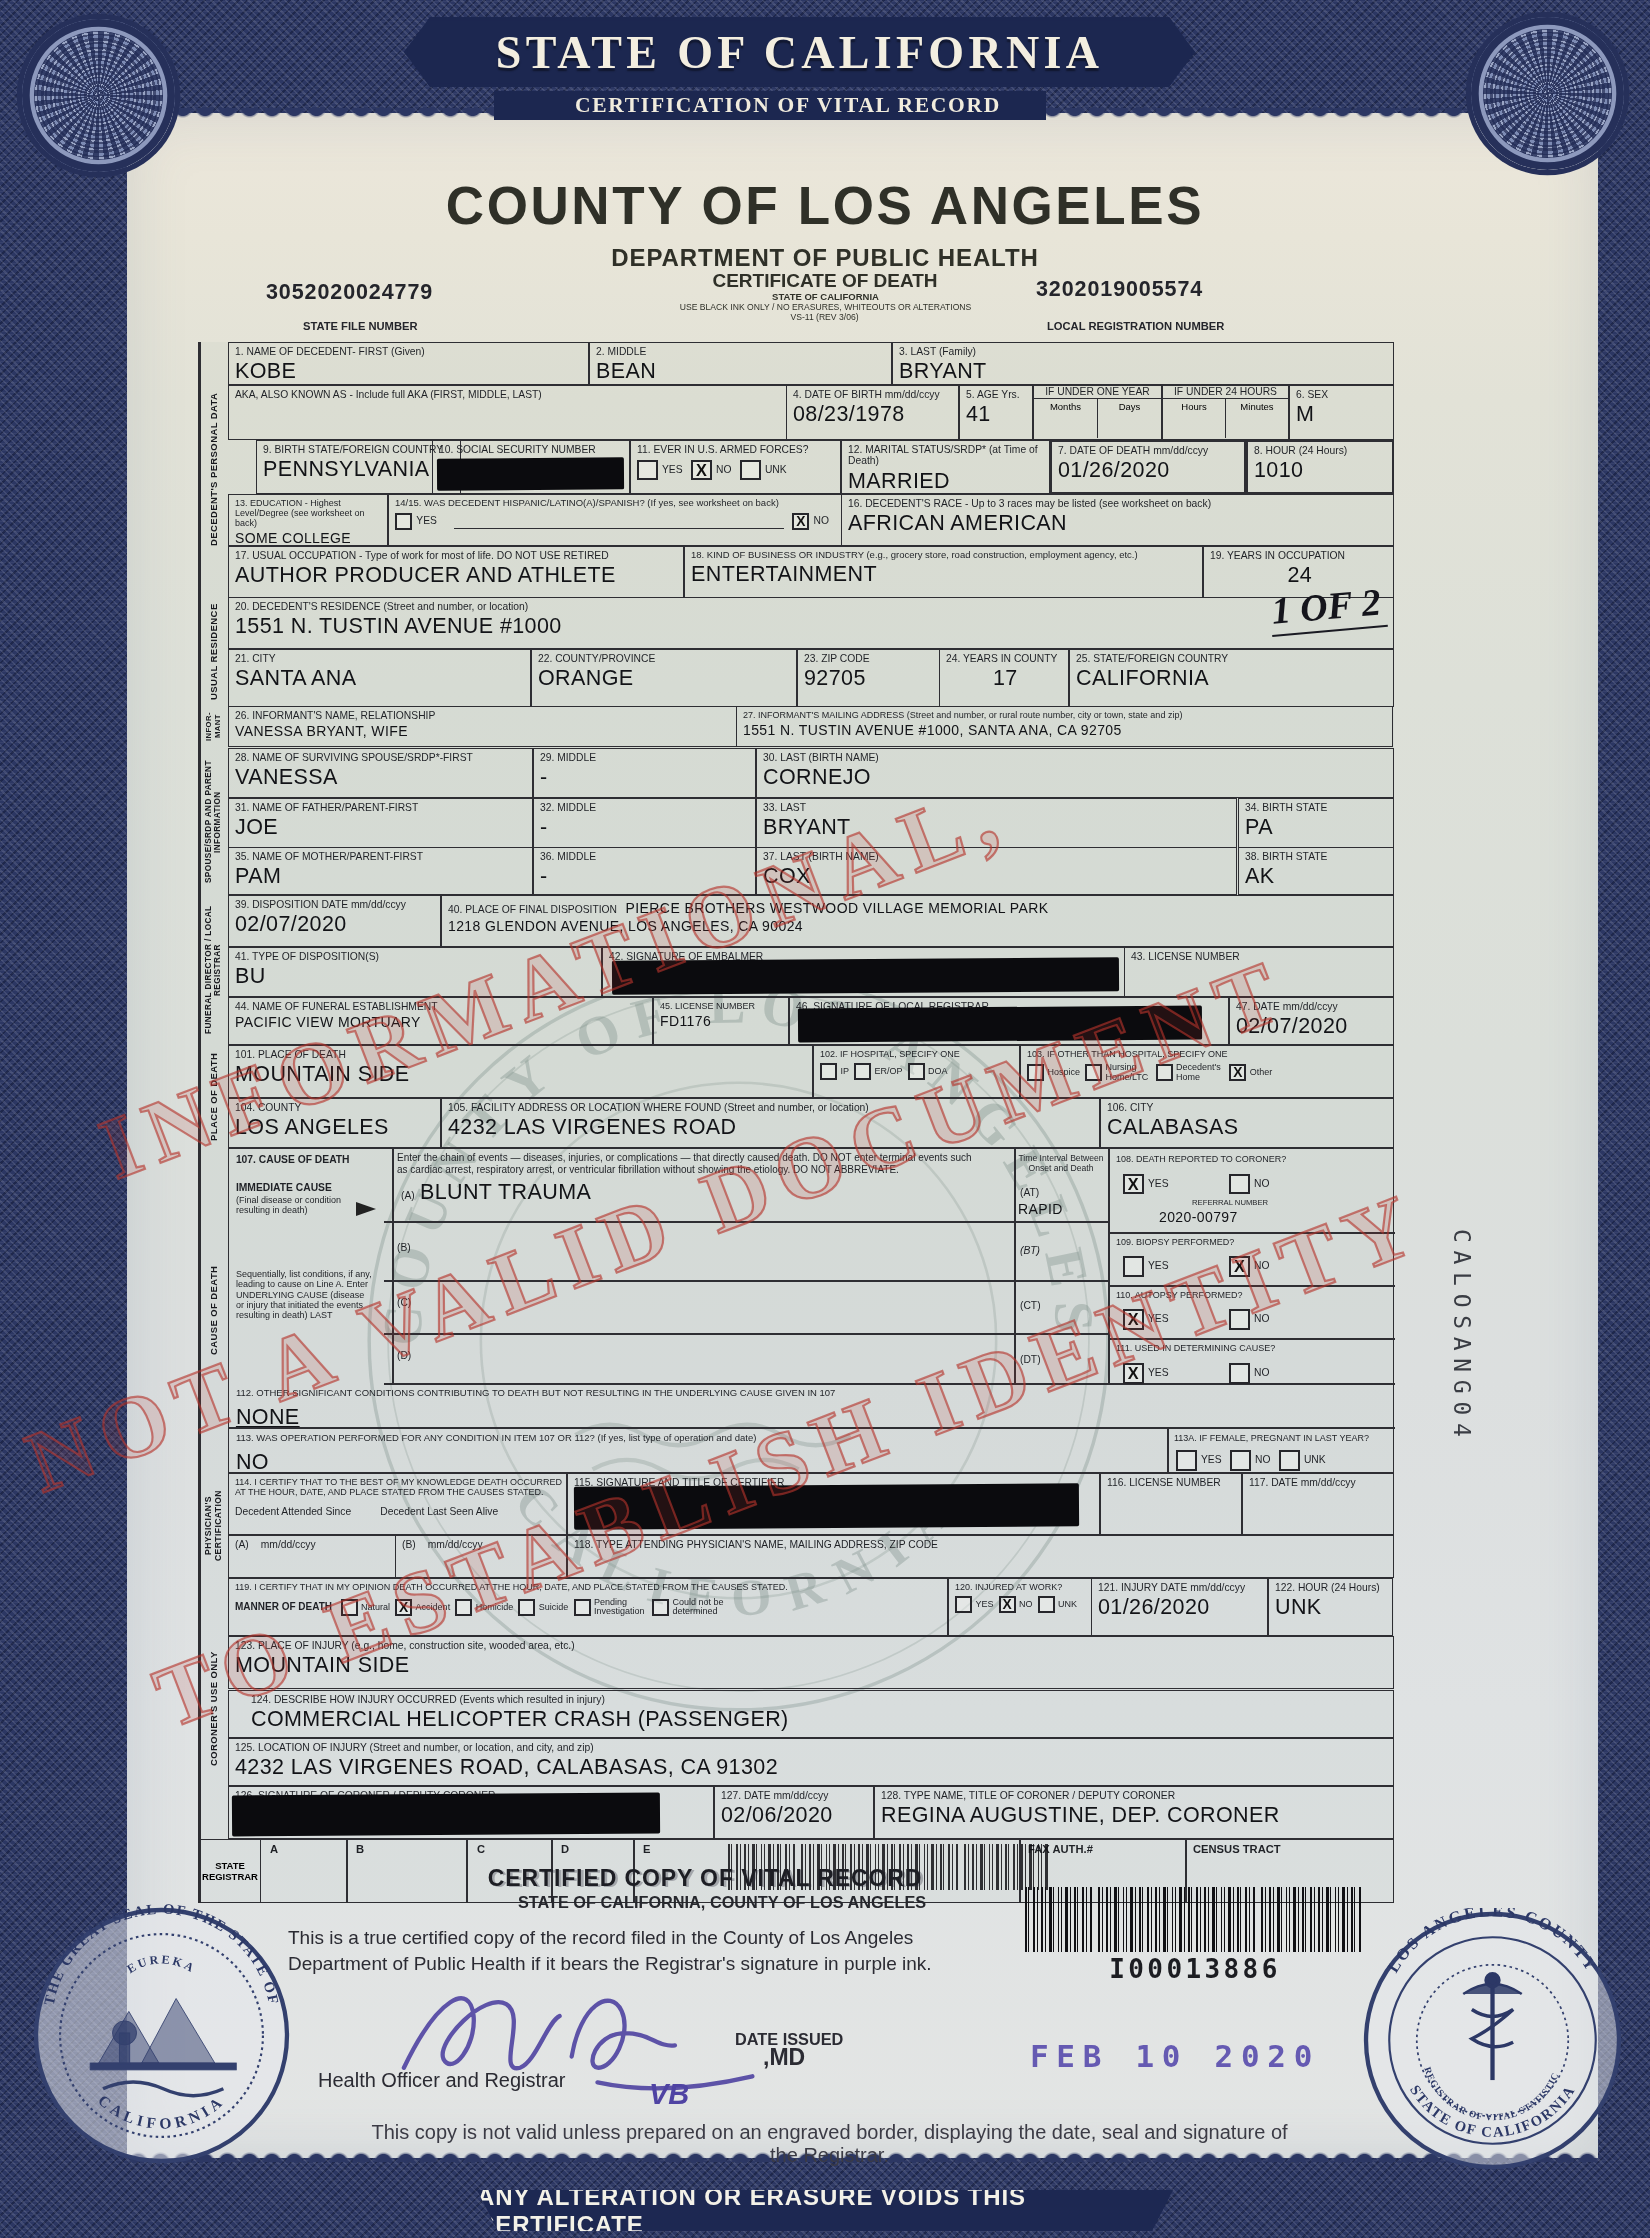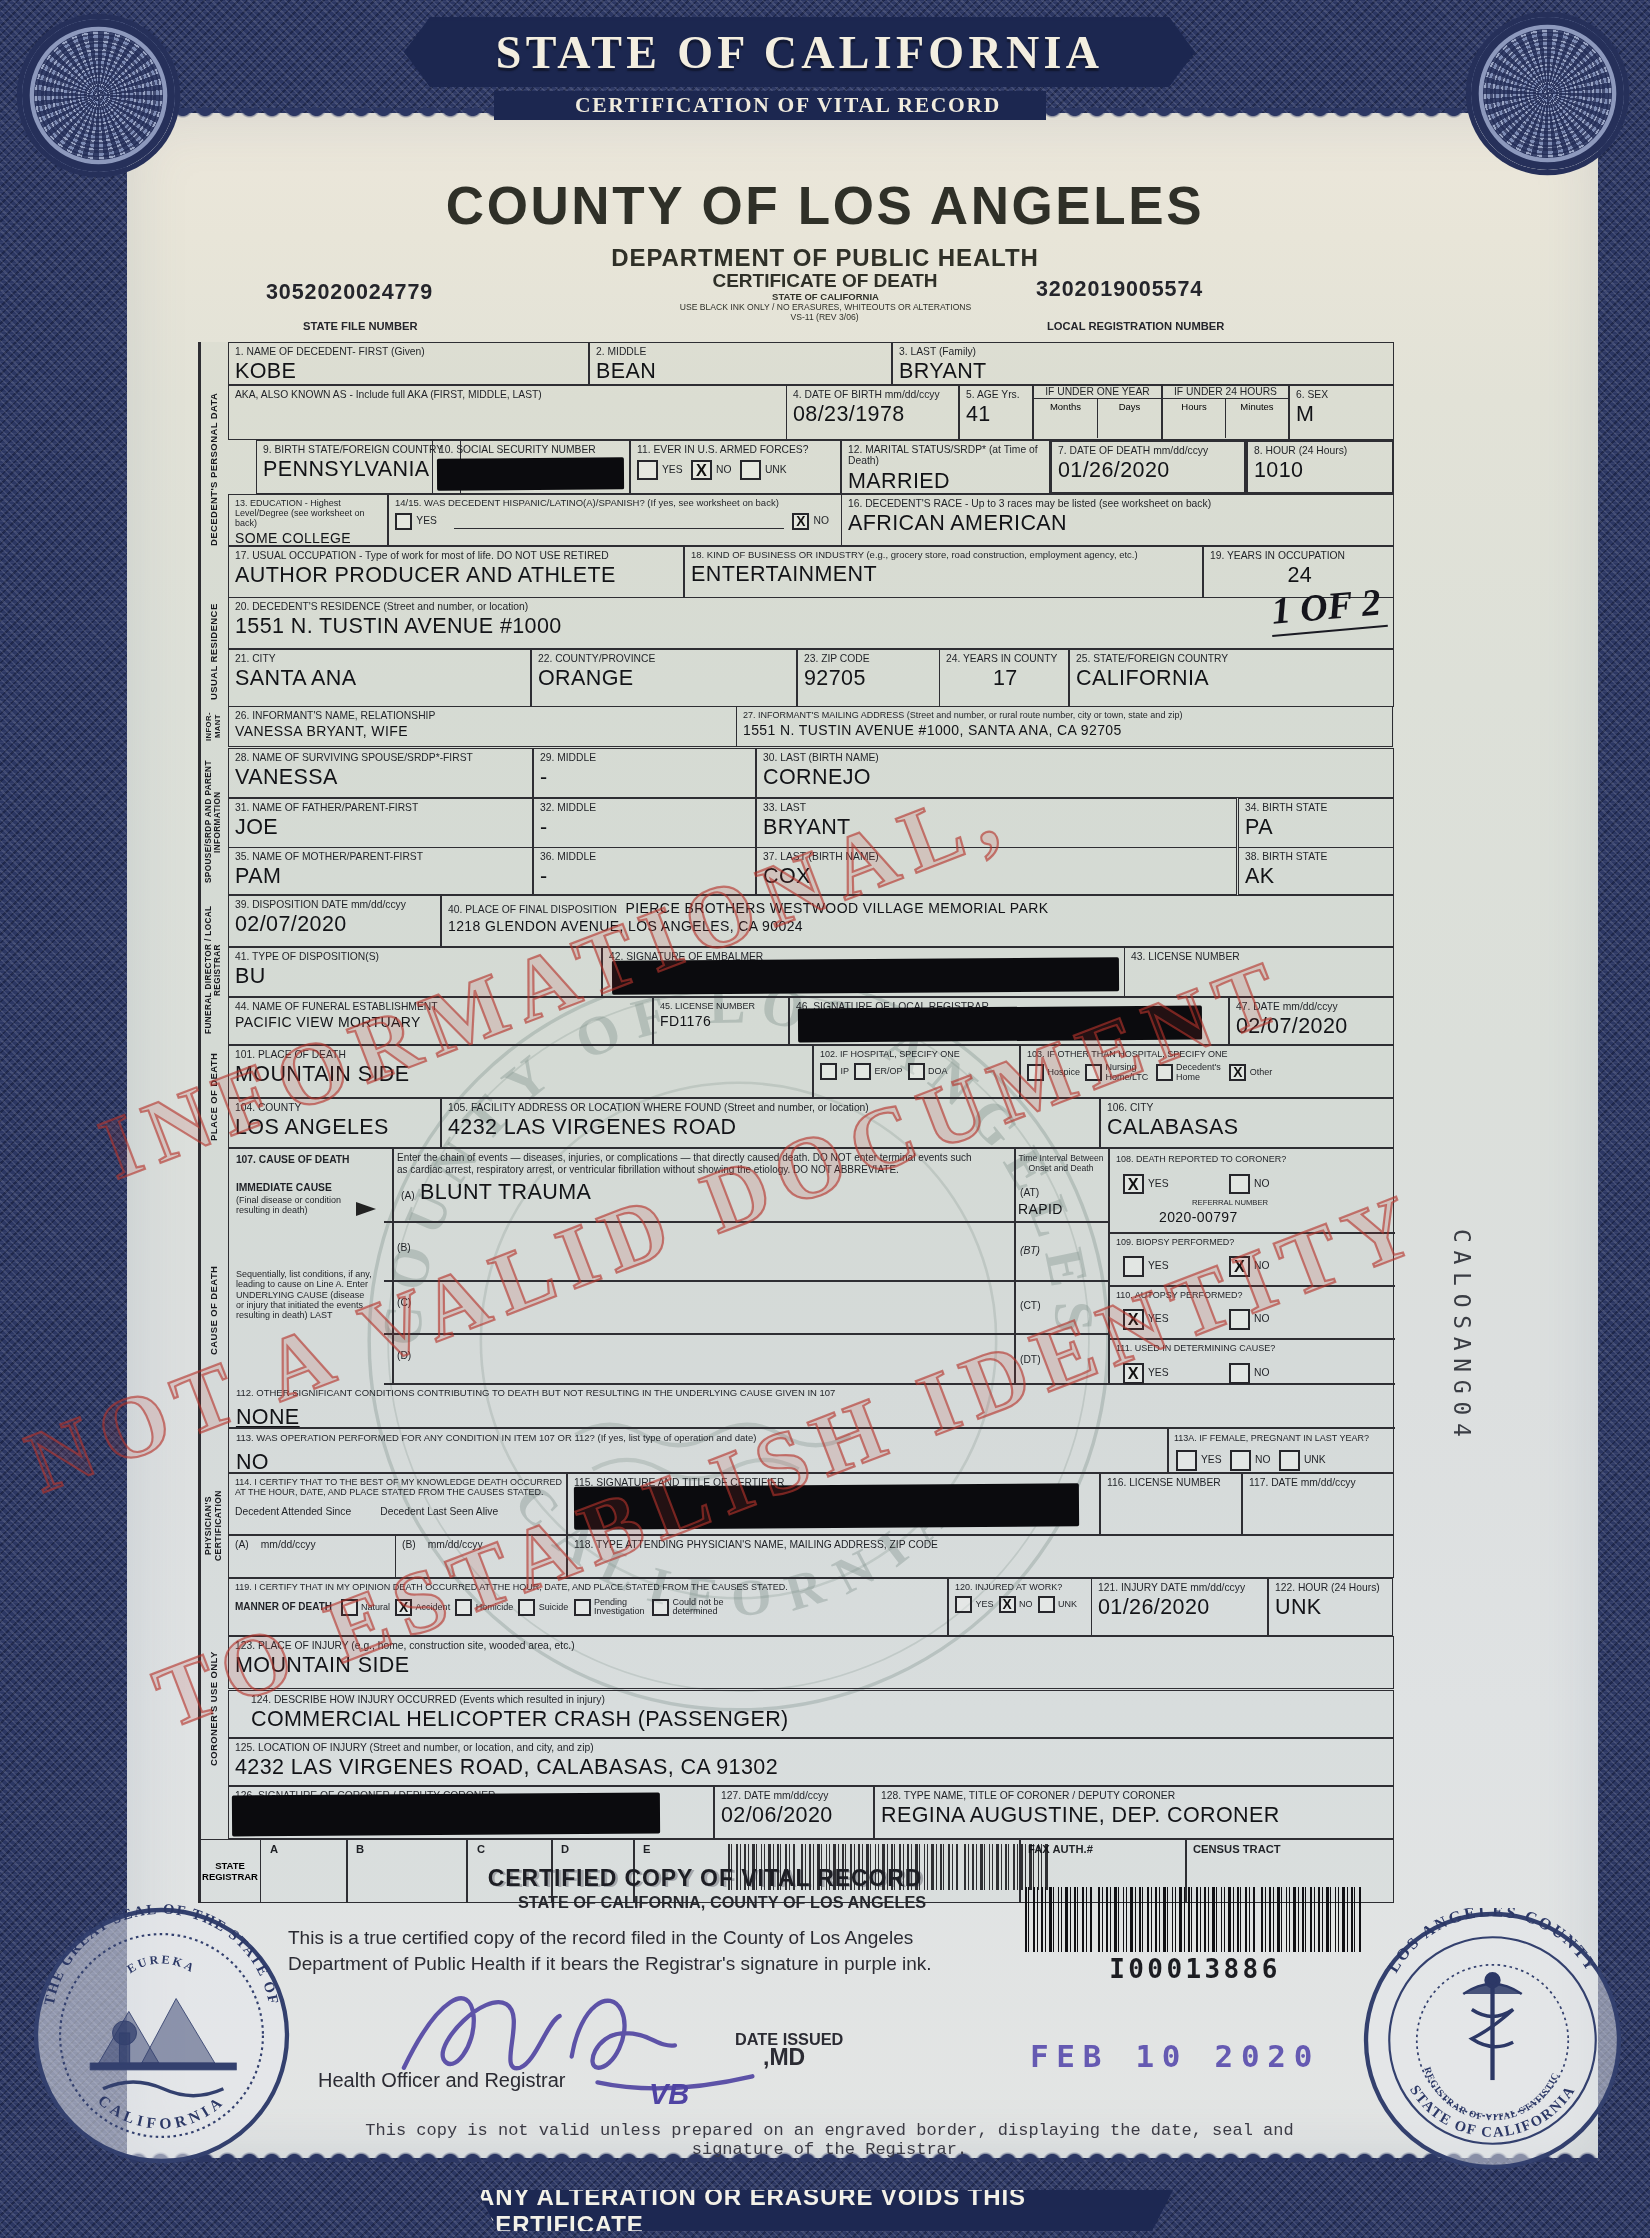--- a/index.html
+++ b/index.html
@@ -629,21 +629,21 @@
       <path d="M15,118 C55,35 92,18 96,58 C99,92 72,128 61,108 C52,88 108,30 134,44 C158,58 122,126 150,118 C168,112 182,64 196,58"></path>
       <path d="M210,105 C220,45 255,25 268,52 C280,78 258,120 240,118 C226,116 238,80 268,78 C300,76 310,95 330,92"></path>
       <path d="M240,135 C300,148 360,142 420,128"></path>
     </g>
   </svg>
   <div class="footline" style="left:735px;top:2030px;font-size:16.3px;font-weight:bold;">DATE ISSUED</div>
   <div class="footline" style="left:763px;top:2044px;font-size:23px;font-weight:bold;z-index:7;">,MD</div>
   <div class="stamp">FEB 10 2020</div>
   <div class="footline" style="left:318px;top:2069px;font-size:20px;">Health Officer and Registrar</div>
   <div class="purple" style="position:absolute;left:649px;top:2078px;font-size:29px;font-style:italic;font-weight:bold;z-index:7;">VB</div>
-  <div class="footline" style="left:361px;top:2121px;width:937px;text-align:center;font-size:17px;color:#3b3b45;font-family:Liberation Mono, monospace;">This copy is not valid unless prepared on an engraved border, displaying the date, seal and signature of the Registrar.</div>
+  <div class="footline" style="left:361px;top:2121px;width:937px;text-align:center;font-size:20px;color:#3b3b45;">This copy is not valid unless prepared on an engraved border, displaying the date, seal and signature of the Registrar.</div>
 
   <div class="botbanner">ANY ALTERATION OR ERASURE VOIDS THIS CERTIFICATE</div>
 
   <svg class="sealwrap" style="left:30px;top:1904px;" width="263" height="263" viewBox="0 0 306 306">
     <circle cx="153" cy="153" r="146" fill="rgba(230,232,236,.55)" stroke="#33406e" stroke-width="5"></circle>
     <circle cx="153" cy="153" r="118" fill="none" stroke="#33406e" stroke-width="2.5" stroke-dasharray="3 4"></circle>
     <path id="gsTop" d="M 30 170 A 127 127 0 1 1 276 170" fill="none"></path>
     <text font-size="17" font-weight="bold" fill="#2c3866" letter-spacing="2"><textPath href="#gsTop" startOffset="50%" text-anchor="middle">THE GREAT SEAL OF THE STATE OF</textPath></text>
     <path id="gsBot" d="M 60 205 A 105 105 0 0 0 246 205" fill="none"></path>
     <text font-size="18" font-weight="bold" fill="#2c3866" letter-spacing="5"><textPath href="#gsBot" startOffset="50%" text-anchor="middle">CALIFORNIA</textPath></text>

